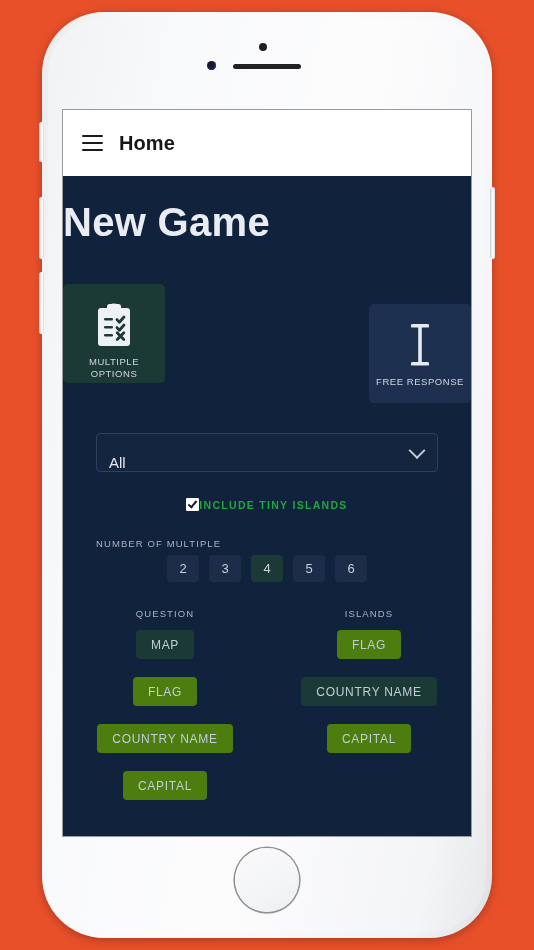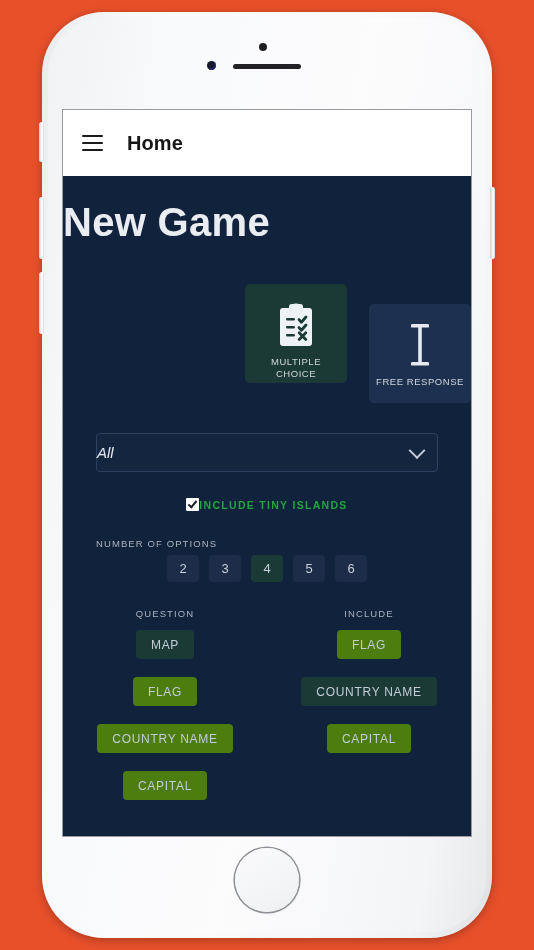--- a/index.html
+++ b/index.html
@@ -124,21 +124,21 @@
     justify-content: space-between;
     cursor: pointer;
   }
   #menu-icon span {
     display: block;
     height: 2px;
     background: #1b1b1d;
     border-radius: 1px;
   }
   #app-bar-title {
-    margin-left: 24px;
+    margin-left: 16px;
     font-size: 20px;
     font-weight: bold;
     color: #161618;
     letter-spacing: 0.1px;
   }
 
   
   #app-body {
     padding: 0;
     height: 660px;
@@ -150,21 +150,21 @@
     font-size: 40px;
     font-weight: bold;
     letter-spacing: 0.3px;
     margin: 0;
     padding-top: 24px;
   }
 
   
   #mode-row {
     display: flex;
-    justify-content: flex-end;
+    justify-content: space-between;
     gap: 22px;
     margin-top: 39px;
   }
   .mode-card {
     width: 102px;
     height: 99px;
     border-radius: 5px;
     display: flex;
     flex-direction: column;
     align-items: center;
@@ -196,25 +196,24 @@
     letter-spacing: 1.1px;
     margin-bottom: 6px;
   }
   #region-select-wrap {
     position: relative;
     height: 39px;
     border: 1px solid #2d405f;
     border-radius: 4px;
     background: #14253f;
     display: flex;
-    align-items: center;
-    padding: 0 0;
+    align-items: flex-end;
+    padding: 0 12px;
     box-sizing: border-box;
     cursor: pointer;
-    font-style: italic;
   }
   #region-value {
     font-size: 15px;
     color: #e4e9ef;
   }
   #region-chevron {
     position: absolute;
     right: 14px;
     top: 50%;
     width: 10px;
@@ -360,21 +359,21 @@
               <rect x="9" y="15" width="9" height="2.6" rx="1.3" fill="#1c3a35"></rect>
               <rect x="9" y="23" width="9" height="2.6" rx="1.3" fill="#1c3a35"></rect>
               <rect x="9" y="31" width="9" height="2.6" rx="1.3" fill="#1c3a35"></rect>
               <path d="M22 16.6 l2.4 2.6 l4.6 -5.2" stroke="#1c3a35" stroke-width="2.8" fill="none" stroke-linecap="round" stroke-linejoin="round"></path>
               <path d="M22 24.6 l2.4 2.6 l4.6 -5.2" stroke="#1c3a35" stroke-width="2.8" fill="none" stroke-linecap="round" stroke-linejoin="round"></path>
               <path d="M22.2 29.8 l6.6 6.6 M28.8 29.8 l-6.6 6.6" stroke="#1c3a35" stroke-width="2.8" stroke-linecap="round"></path>
             </svg>
           </div>
           <div class="mode-label">
             <span>MULTIPLE</span><br>
-            <span>CHOICE</span>
+            <span>OPTIONS</span>
           </div>
         </div>
 
         <div class="mode-card unselected">
           <div class="mode-icon">
             <svg width="30" height="44" viewBox="0 0 30 44" aria-hidden="true">
               <rect x="6" y="1" width="18" height="3.6" rx="1.2" fill="#e6eaf0"></rect>
               <rect x="6" y="39" width="18" height="3.6" rx="1.2" fill="#e6eaf0"></rect>
               <rect x="13.2" y="3" width="3.6" height="38" fill="#e6eaf0"></rect>
             </svg>
@@ -392,42 +391,42 @@
           <span id="region-chevron"></span>
         </div>
       </div>
 
       <div id="tiny-islands-row">
         <span id="tiny-islands-checkbox"></span>
         <span id="tiny-islands-label">INCLUDE TINY ISLANDS</span>
       </div>
 
       <div id="options-section">
-        <div class="field-label" style="text-align:left;">NUMBER OF OPTIONS</div>
+        <div class="field-label" style="text-align:left;">NUMBER OF MULTIPLE</div>
         <div id="options-row">
           <div class="option-chip unselected">2</div>
           <div class="option-chip unselected">3</div>
           <div class="option-chip selected">4</div>
           <div class="option-chip unselected">5</div>
           <div class="option-chip unselected">6</div>
         </div>
       </div>
 
       <div id="qa-section">
 
         <div class="qa-col">
           <div class="qa-col-header">QUESTION</div>
           <div class="qa-chip selected">MAP</div>
           <div class="qa-chip unselected">FLAG</div>
           <div class="qa-chip unselected">COUNTRY NAME</div>
           <div class="qa-chip unselected">CAPITAL</div>
         </div>
 
         <div class="qa-col">
-          <div class="qa-col-header">INCLUDE</div>
+          <div class="qa-col-header">ISLANDS</div>
           <div class="qa-chip unselected">FLAG</div>
           <div class="qa-chip selected">COUNTRY NAME</div>
           <div class="qa-chip unselected">CAPITAL</div>
         </div>
 
       </div>
 
     </div>
   </div>
 </div>

